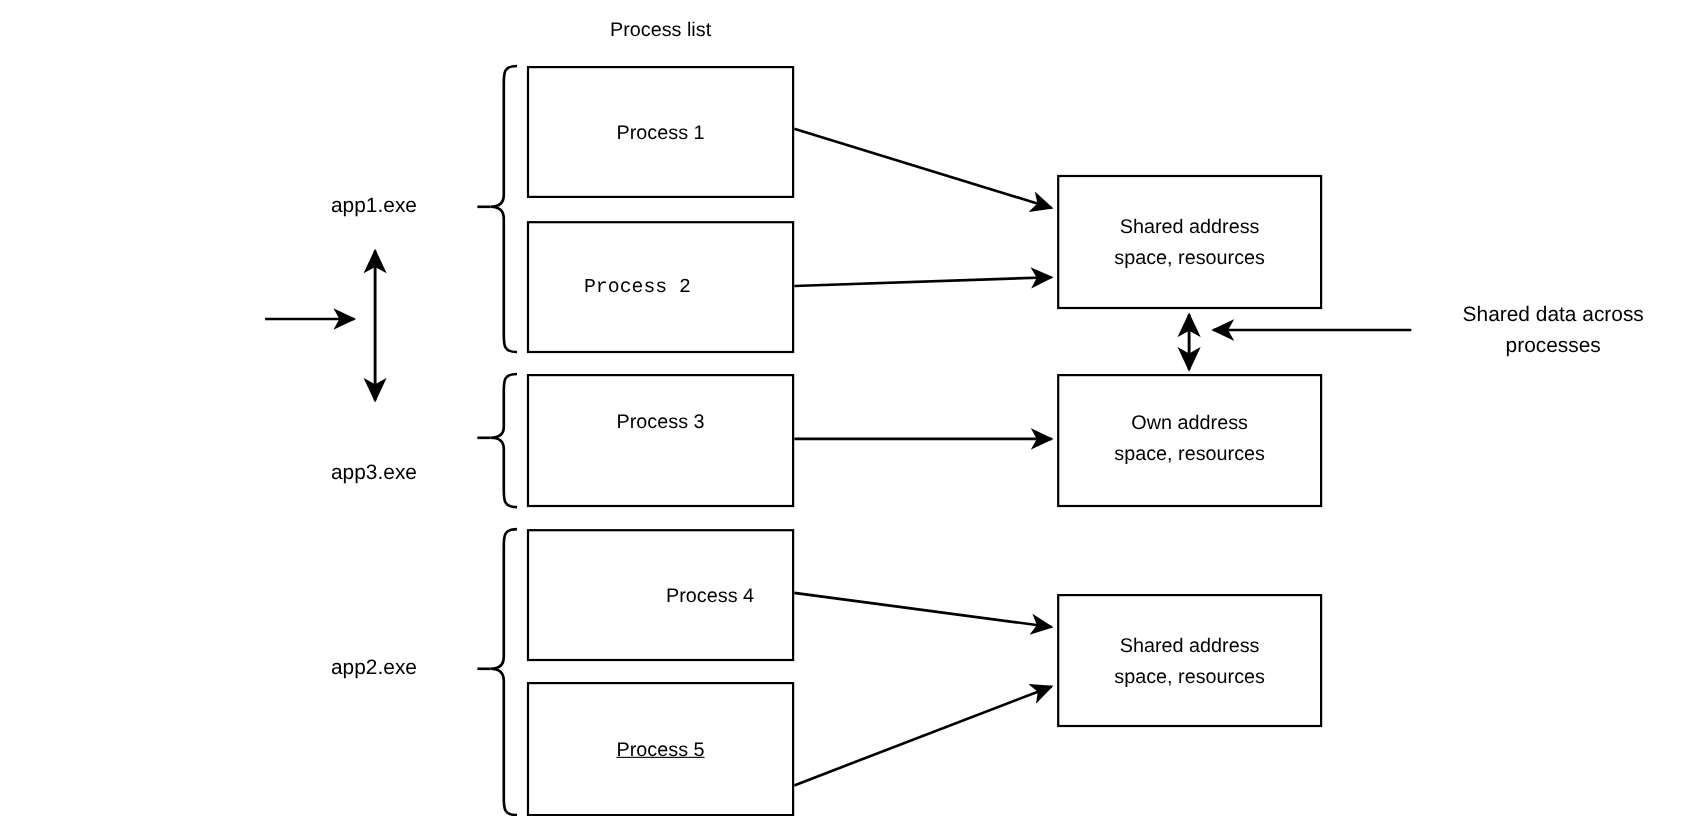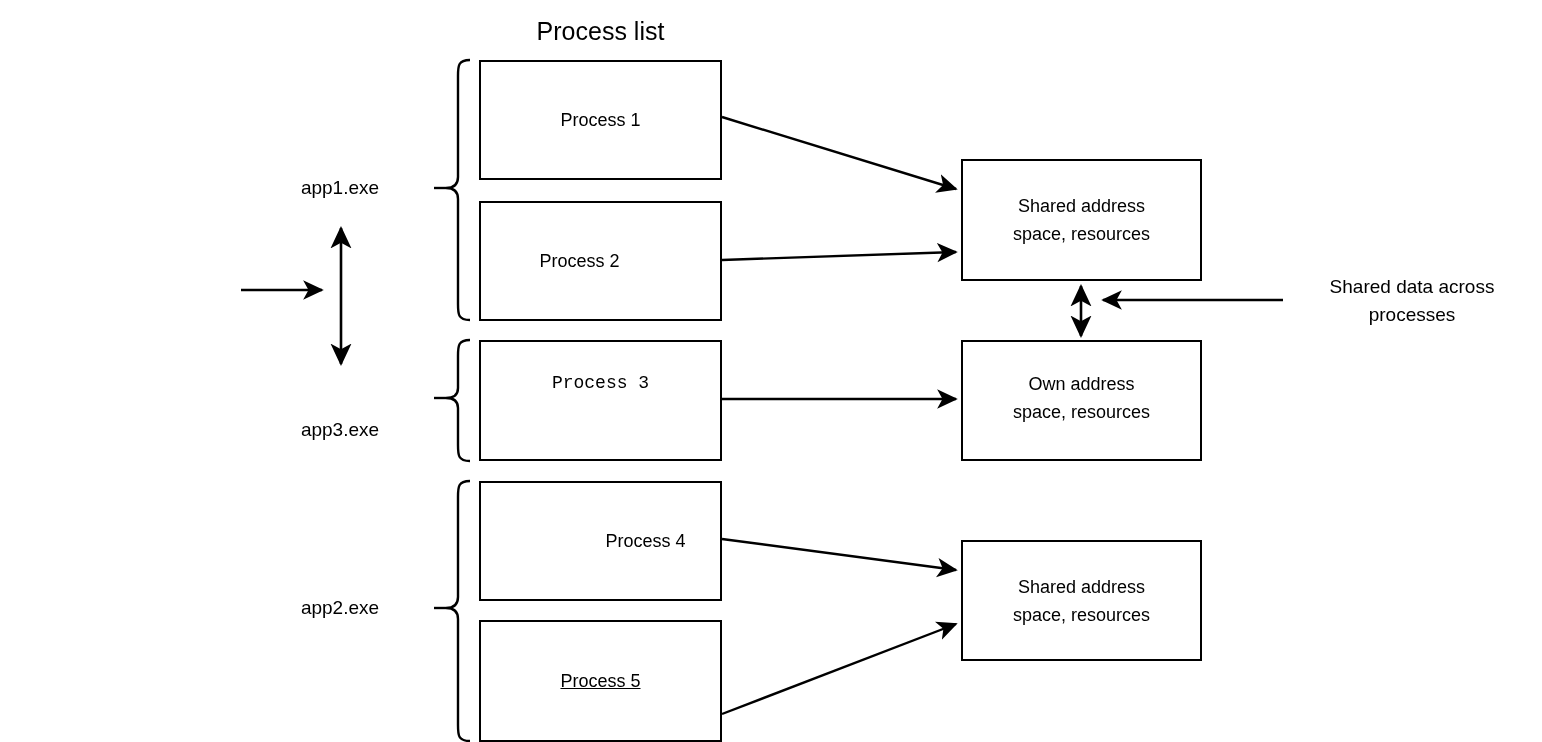--- a/index.html
+++ b/index.html
@@ -44,21 +44,21 @@
   }
   .proc-box {
     position: absolute;
     box-sizing: border-box;
     border: 2.5px solid #000000;
     background: #ffffff;
   }
   .title {
     position: absolute;
     color: #000000;
-    font-size: 25px;
+    font-size: 18px;
     text-align: center;
   }
 </style>
 </head>
 <body>
 
 <div id="canvas">
 
   <svg class="svg-layer" viewBox="0 0 1542 742" xmlns="http://www.w3.org/2000/svg">
     <defs>
@@ -128,24 +128,24 @@
   <div class="lbl" style="left:275px; top:174px; width:130px;">app1.exe</div>
 
   <div class="lbl" style="left:275px; top:384px; width:130px;margin-top:32px;">app3.exe</div>
 
   <div class="lbl" style="left:275px; top:594px; width:130px;">app2.exe</div>
 
   <div class="proc-box" style="left:479px; top:60px; width:243px; height:120px;"></div>
   <div class="box-label" style="left:479px; top:60px; width:243px; height:120px;">Process 1</div>
 
   <div class="proc-box" style="left:479px; top:201px; width:243px; height:120px;"></div>
-  <div class="box-label" style="left:479px; top:201px; width:201px; height:120px;">Process 2</div>
+  <div class="box-label" style="left:479px; top:201px; width:201px; height:120px;font-family:Liberation Mono, monospace;">Process 2</div>
 
   <div class="proc-box" style="left:479px; top:340px; width:243px; height:121px;"></div>
-  <div class="box-label" style="left:479px; top:340px; width:243px; height:86px;font-family:Liberation Mono, monospace;">Process 3</div>
+  <div class="box-label" style="left:479px; top:340px; width:243px; height:86px;">Process 3</div>
 
   <div class="proc-box" style="left:479px; top:481px; width:243px; height:120px;"></div>
   <div class="box-label" style="left:479px; top:481px; width:243px; height:120px;padding-left:45px;">Process 4</div>
 
   <div class="proc-box" style="left:479px; top:620px; width:243px; height:122px;"></div>
   <div class="box-label" style="left:479px; top:620px; width:243px; height:122px;text-decoration:underline;">Process 5</div>
 
   <div class="proc-box" style="left:961px; top:159px; width:241px; height:122px;"></div>
   <div class="box-label" style="left:961px; top:159px; width:241px; height:122px;">Shared address
 space, resources</div>

